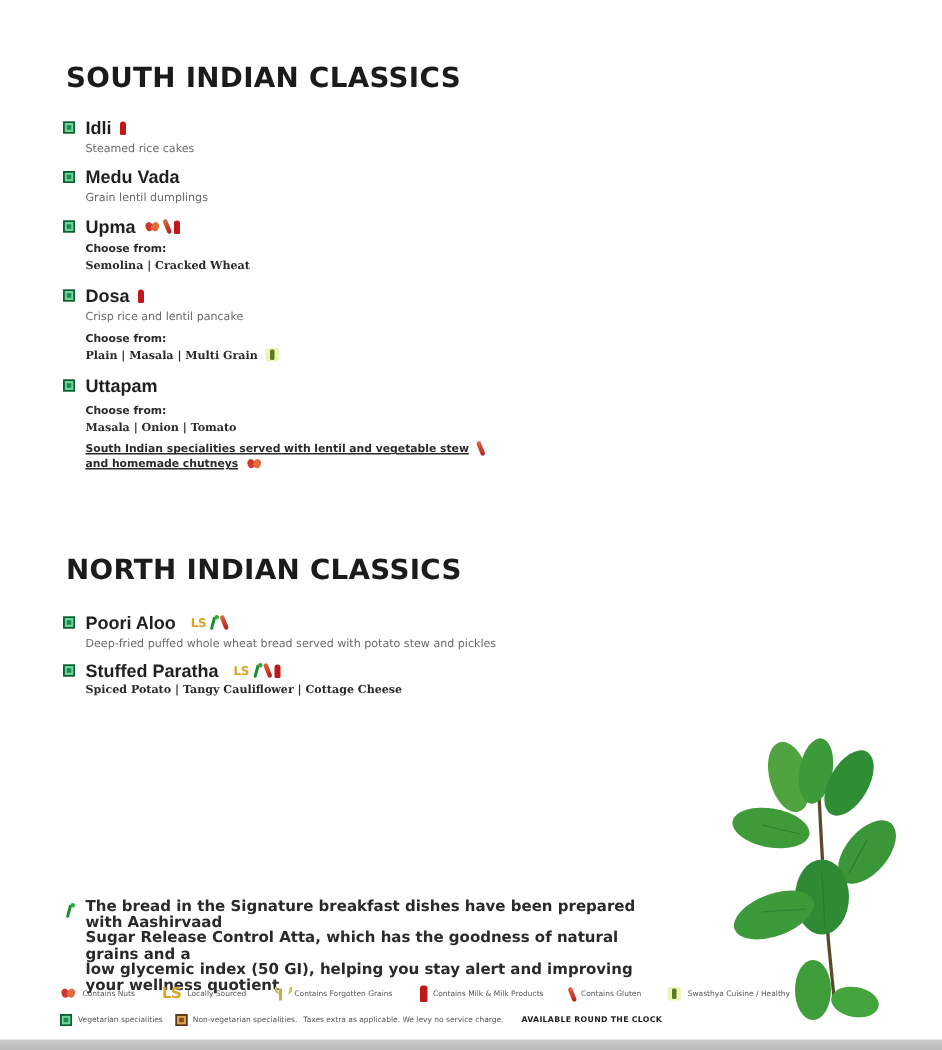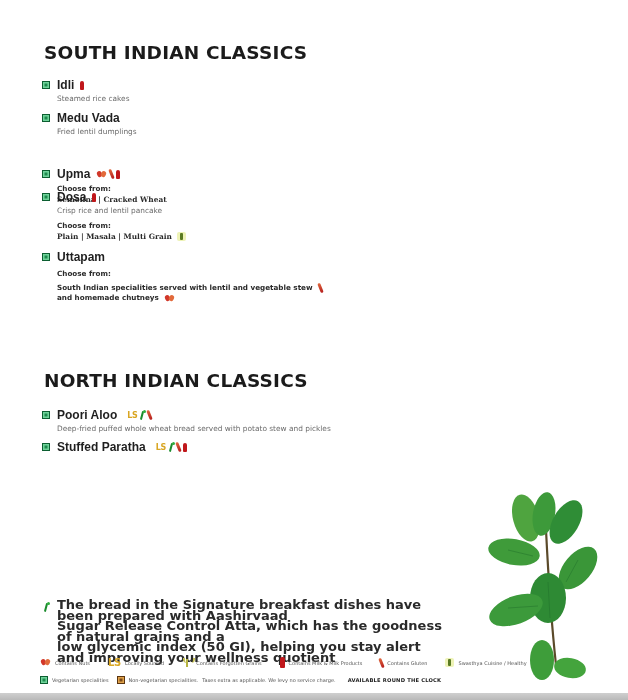--- a/index.html
+++ b/index.html
@@ -18,21 +18,21 @@
   .item { position: absolute; left: 42px; }
   .item-head { display: flex; align-items: center; height: 14px; }
   .veg-mark {
     width: 8px; height: 8px; background: #1f8a4f; border: 1px solid #0c5e31;
     box-shadow: inset 0 0 0 1.5px #6fd39a; margin-right: 7px; flex: none;
   }
   .item-name { font-family: Liberation Sans, sans-serif; font-weight: bold; font-size: 12px; color: #1f1f1f; }
   .desc { font-family: "DejaVu Sans", sans-serif; font-size: 7.4px; color: #6a6a6a; margin-left: 15px; margin-top: 2px; line-height: 10px; }
   .choose-label { font-family: "DejaVu Sans", sans-serif; font-weight: bold; font-size: 7.2px; color: #2a2a2a; margin-left: 15px; margin-top: 5px; line-height: 10px; }
   .options { font-family: "DejaVu Serif", serif; font-weight: bold; font-size: 7.4px; color: #2a2a2a; margin-left: 15px; line-height: 11px; display: flex; align-items: center; }
-  .note { font-family: "DejaVu Sans", sans-serif; font-weight: bold; font-size: 7.2px; color: #2a2a2a; margin-left: 15px; line-height: 10px; }
+  .note { font-family: "DejaVu Sans", sans-serif; font-weight: bold; font-size: 7.2px; color: #2a2a2a; margin-left: 15px; line-height: 10px; text-decoration: underline; }
 
   .icons { display: inline-flex; align-items: center; gap: 3px; margin-left: 6px; }
   .ic { display: inline-block; flex: none; }
   .ic-milk { width: 4px; height: 9px; background: #c0171b; border-radius: 2px 2px 1px 1px; }
   .ic-gluten { width: 3px; height: 10px; background: linear-gradient(#e0683d, #b51d1d); transform: rotate(-22deg); border-radius: 2px; }
   .ic-nuts { width: 11px; height: 9px; position: relative; }
   .ic-nuts::before { content:""; position:absolute; left:1px; top:1px; width:5px; height:6px; background:#d1372a; border-radius:50% 50% 40% 40%; transform: rotate(-25deg); }
   .ic-nuts::after { content:""; position:absolute; left:5px; top:1px; width:5px; height:6px; background:#e26a3b; border-radius:50% 50% 40% 40%; transform: rotate(25deg); }
   .ic-ls { font-family: "DejaVu Sans", sans-serif; font-weight: bold; font-size: 8px; color: #d9a623; letter-spacing: -0.3px; }
   .ic-sugar { width: 5px; height: 10px; position: relative; }
@@ -41,21 +41,21 @@
   .ic-swasthya { width: 9px; height: 9px; background: #eef3b7; border-radius: 2px; position: relative; }
   .ic-swasthya::after { content:""; position:absolute; left:3px; top:1px; width:3px; height:7px; background:#5a7a23; border-radius:1px; }
   .ic-forgotten { width: 10px; height: 9px; position: relative; }
   .ic-forgotten::before { content:""; position:absolute; left:4px; top:1px; width:2px; height:8px; background:#b5b341; }
   .ic-forgotten::after { content:""; position:absolute; left:1px; top:0; width:8px; height:5px; border-left:2px solid #c6c258; border-right:2px solid #c6c258; border-radius:0 0 4px 4px; }
   .ic-nonveg { width: 8px; height: 8px; background: #7b4a1a; border: 1px solid #5a3410; box-shadow: inset 0 0 0 1.5px #e0a24a; }
   .ic-veg-sm { width: 8px; height: 8px; background: #1f8a4f; border: 1px solid #0c5e31; box-shadow: inset 0 0 0 1.5px #6fd39a; }
 
   .footnote { position: absolute; left: 44px; top: 588px; display: flex; }
   .footnote .ic-sugar { margin-right: 8px; margin-top: 2px; }
-  .footnote-text { font-family: "DejaVu Sans", sans-serif; font-weight: bold; font-size: 13px; color: #2a2a2a; line-height: 10.6px; width: 390px; }
+  .footnote-text { font-family: "DejaVu Sans", sans-serif; font-weight: bold; font-size: 10px; color: #2a2a2a; line-height: 10.6px; width: 390px; }
 
   .legend-row { position: absolute; left: 40px; display: flex; align-items: center; gap: 4px; font-family: "DejaVu Sans", sans-serif; font-size: 5px; color: #555; white-space: nowrap; }
   .legend-row .gap { width: 10px; }
   .legend-strong { font-weight: bold; color: #222; font-size: 5.2px; letter-spacing: 0.2px; margin-left: 8px; }
 
   .mint { position: absolute; left: 478px; top: 478px; width: 140px; height: 200px; }
 </style>
 </head>
 <body>
 
@@ -72,24 +72,24 @@
         </span>
     </div>
     <div class="desc">Steamed rice cakes</div>
   </div>
 
   <div class="item" style="top:99px;">
     <div class="item-head">
       <span class="veg-mark"></span>
       <span class="item-name">Medu Vada</span>
     </div>
-    <div class="desc">Fried lentil dumplings</div>
-  </div>
-
-  <div class="item" style="top:132px;margin-top:23px;">
+    <div class="desc">Grain lentil dumplings</div>
+  </div>
+
+  <div class="item" style="top:132px;">
     <div class="item-head">
       <span class="veg-mark"></span>
       <span class="item-name">Upma</span>
       <span class="icons">
         <span class="ic ic-nuts"></span>
         <span class="ic ic-gluten"></span>
         <span class="ic ic-milk"></span>
       </span>
     </div>
     <div class="choose-label" style="margin-top:3px;">Choose from:</div>
@@ -111,20 +111,21 @@
       <span class="ic ic-swasthya" style="margin-left:5px;"></span>
     </div>
   </div>
 
   <div class="item" style="top:238px;">
     <div class="item-head">
       <span class="veg-mark"></span>
       <span class="item-name">Uttapam</span>
     </div>
     <div class="choose-label">Choose from:</div>
+    <div class="options">Masala | Onion | Tomato</div>
     <div class="note" style="margin-top:4px; display:flex; align-items:center;">
       <span>South Indian specialities served with lentil and vegetable stew</span>
       <span class="ic ic-gluten" style="margin-left:6px;"></span>
     </div>
     <div class="note" style="display:flex; align-items:center;">
       <span>and homemade chutneys</span>
       <span class="ic ic-nuts" style="margin-left:5px;"></span>
     </div>
   </div>
 
@@ -147,20 +148,21 @@
     <div class="item-head">
       <span class="veg-mark"></span>
       <span class="item-name">Stuffed Paratha</span>
       <span class="icons" style="margin-left:10px;">
         <span class="ic ic-ls">LS</span>
         <span class="ic ic-sugar"></span>
         <span class="ic ic-gluten"></span>
         <span class="ic ic-milk"></span>
       </span>
     </div>
+    <div class="options">Spiced Potato | Tangy Cauliflower | Cottage Cheese</div>
   </div>
 
   <svg class="mint" viewBox="0 0 140 200">
     <path d="M68 40 C70 80 72 120 78 175" stroke="#5b4a2a" stroke-width="2.2" fill="none"></path>
     <ellipse cx="48" cy="28" rx="13" ry="24" fill="#4fa43f" transform="rotate(-15 48 28)"></ellipse>
     <ellipse cx="66" cy="24" rx="11" ry="22" fill="#3d9a3a" transform="rotate(10 66 24)"></ellipse>
     <ellipse cx="88" cy="32" rx="13" ry="24" fill="#2f8d36" transform="rotate(30 88 32)"></ellipse>
     <ellipse cx="36" cy="62" rx="26" ry="13" fill="#3f9b3a" transform="rotate(10 36 62)"></ellipse>
     <ellipse cx="100" cy="78" rx="14" ry="25" fill="#3a9638" transform="rotate(40 100 78)"></ellipse>
     <ellipse cx="70" cy="108" rx="18" ry="25" fill="#2e8a34"></ellipse>

